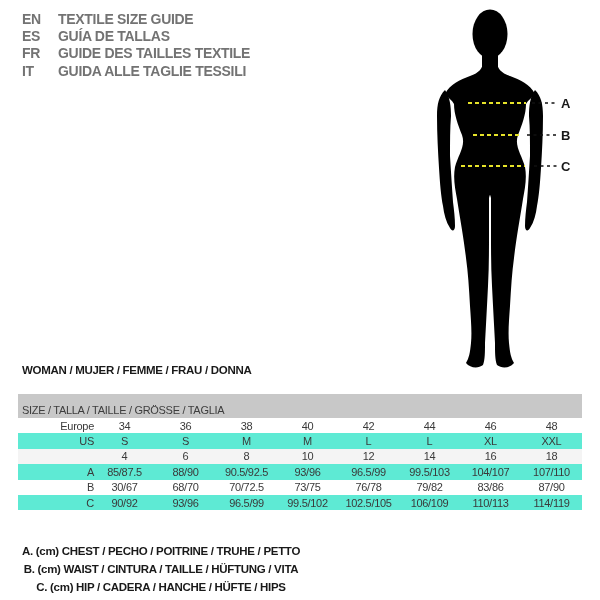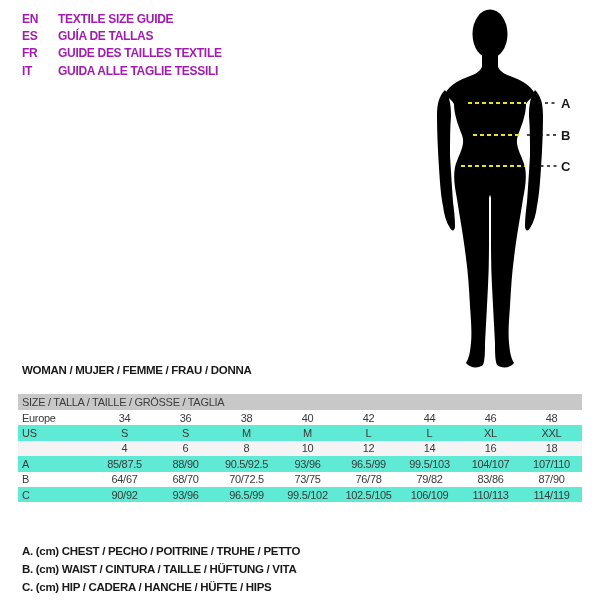--- a/index.html
+++ b/index.html
@@ -2,47 +2,47 @@
 <html><head>
 <meta charset="utf-8">
 <style>
   html,body{margin:0;padding:0;background:#ffffff;}
   .page{
     position:relative;width:600px;height:600px;background:#ffffff;overflow:hidden;
     font-family:"Liberation Sans","DejaVu Sans",sans-serif;color:#1c1c1c;
   }
   
   .lang-block{position:absolute;left:22px;top:11px;}
-  .lang-row{display:flex;line-height:17.2px;font-size:12px;font-weight:bold;letter-spacing:-0.3px;color:#a21caf;}
+  .lang-row{display:flex;line-height:17.2px;font-size:14px;font-weight:bold;letter-spacing:-0.3px;color:#737373;}
   .lang-code{width:36px;flex:0 0 36px;}
   
   .figure-svg{position:absolute;left:408px;top:6px;width:164px;height:366px;}
   .marker{position:absolute;font-size:13px;font-weight:bold;letter-spacing:-0.2px;color:#191919;width:14px;text-align:left;}
   .marker-a{left:561px;top:96px;}
   .marker-b{left:561px;top:128px;}
   .marker-c{left:561px;top:159px;}
   
   .category-title{position:absolute;left:22px;top:364px;font-size:11.5px;font-weight:bold;letter-spacing:-0.3px;color:#191919;}
   
   .size-table{
     position:absolute;left:18px;top:394px;width:564px;
     border-collapse:collapse;table-layout:fixed;
     font-size:11px;letter-spacing:-0.3px;color:#3a3a3a;
   }
   .size-table col.c-label{width:76px;}
   .size-table th{
     background:#c8c8c8;font-weight:normal;text-align:left;
-    height:16px;padding:0 0 0 4px;color:#3d3d3d;font-size:11px;
+    height:16px;padding:8px 0 0 4px;color:#3d3d3d;font-size:11px;
   }
   .size-table td{height:15.4px;padding:0;text-align:center;white-space:nowrap;}
-  .size-table td.lbl{text-align:left;padding-left:4px;}
+  .size-table td.lbl{text-align:right;padding-left:4px;}
   .size-table tr.shade td{background:#5eead4;}
   .size-table tr.shade-lt td{background:#f4f4f4;}
   
-  .legend{position:absolute;left:22px;top:543px;}
+  .legend{position:absolute;left:22px;top:543px;text-align:center;}
   .legend-line{font-size:11.5px;font-weight:bold;letter-spacing:-0.3px;line-height:17.8px;color:#191919;}
 </style>
 </head>
 <body>
 
 <div class="page">
 
   <div class="lang-block">
     <div class="lang-row">
       <span class="lang-code">EN</span>
@@ -191,21 +191,21 @@
         <td>88/90</td>
         <td>90.5/92.5</td>
         <td>93/96</td>
         <td>96.5/99</td>
         <td>99.5/103</td>
         <td>104/107</td>
         <td>107/110</td>
       </tr>
       <tr>
         <td class="lbl">B</td>
-        <td>64/67</td>
+        <td>30/67</td>
         <td>68/70</td>
         <td>70/72.5</td>
         <td>73/75</td>
         <td>76/78</td>
         <td>79/82</td>
         <td>83/86</td>
         <td>87/90</td>
       </tr>
       <tr class="shade">
         <td class="lbl">C</td>

